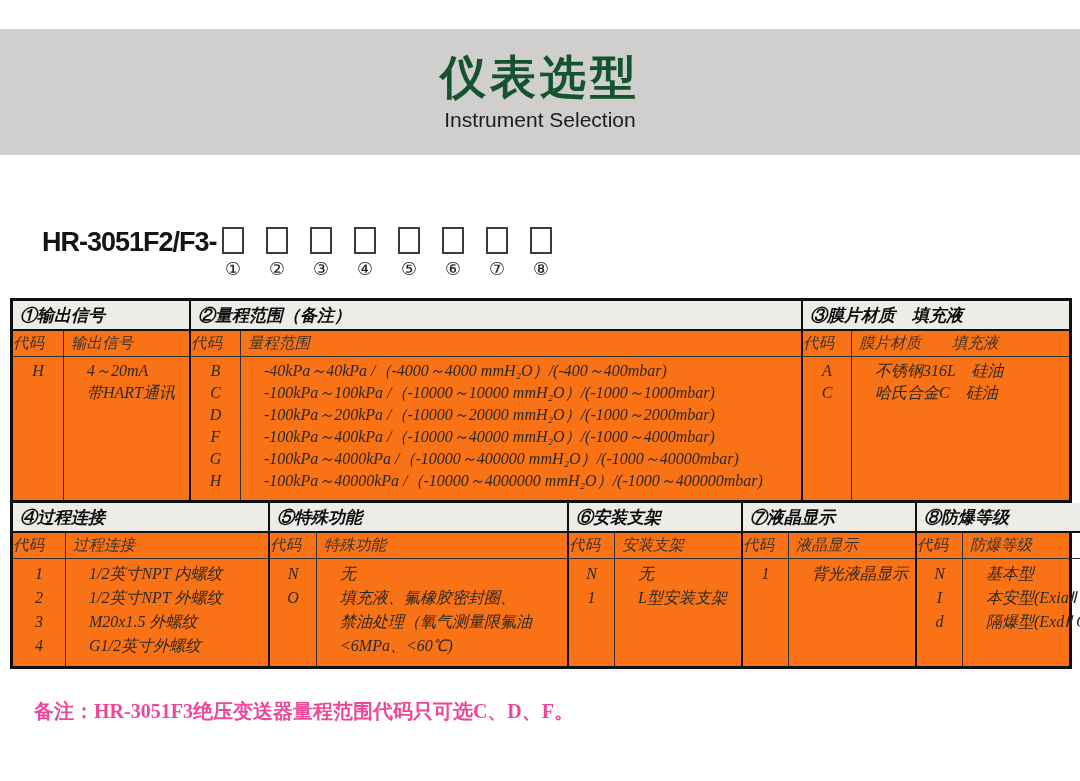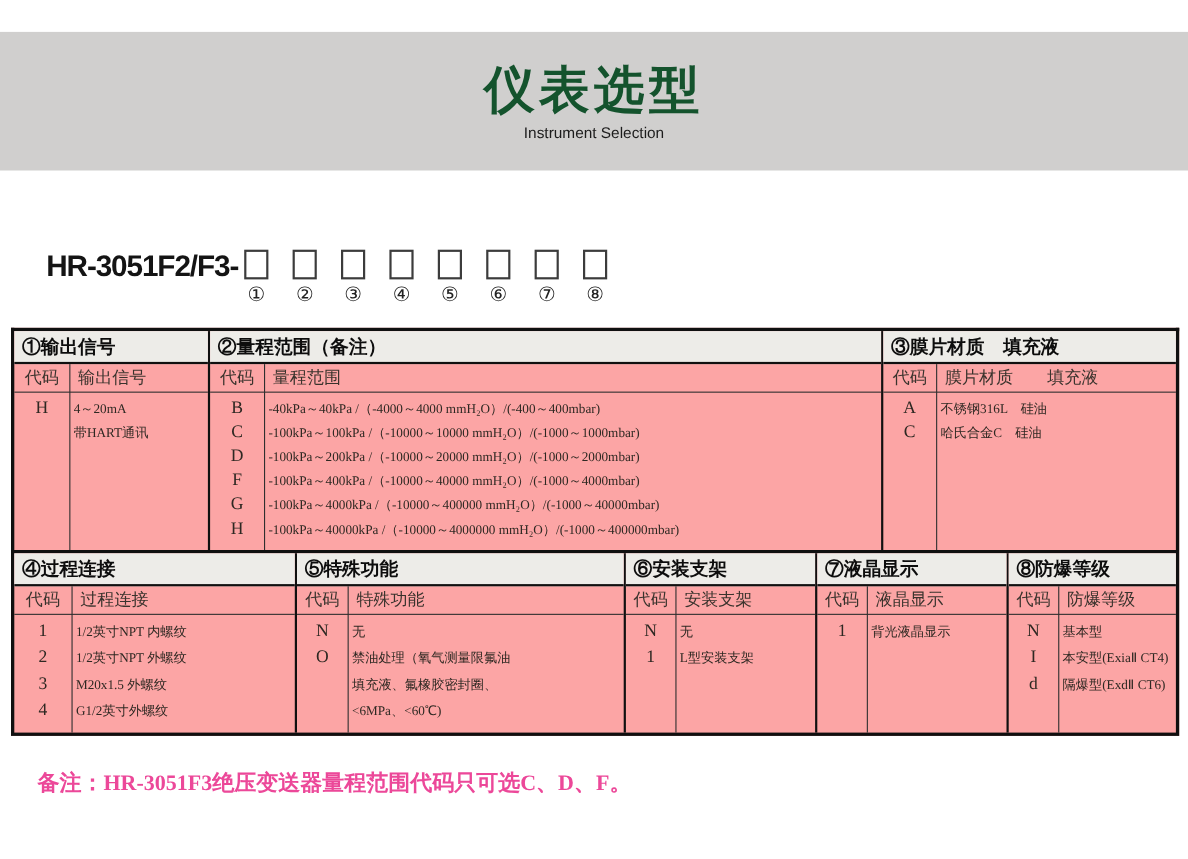--- a/index.html
+++ b/index.html
@@ -11,67 +11,67 @@
   .banner{
     position:absolute; top:29px; left:0; width:1080px; height:126px;
     background:var(--banner-bg,#d0cfce);
     display:flex; flex-direction:column; align-items:center; justify-content:center;
   }
   .banner-title{
     font-family:"Liberation Sans", sans-serif; font-weight:bold;
     font-size:46px; letter-spacing:4px; line-height:1; color:#14532d;
   }
   .banner-subtitle{
-    font-family:"Liberation Sans", sans-serif; font-size:14px;
+    font-family:"Liberation Sans", sans-serif; font-size:21px;
     color:#1c1c1c; margin-top:9px; line-height:1;
   }
   
   .model{ position:absolute; top:227px; left:18px; display:flex; align-items:flex-start;margin-left:24px; }
   .model-prefix{
     font-family:"Liberation Sans", sans-serif; font-size:27px; font-weight:600;
     letter-spacing:-1px; line-height:30px; color:#141414; margin-right:5px; white-space:nowrap;
   }
   .slots{ display:flex; gap:21px; }
   .slot{ display:flex; flex-direction:column; align-items:center; width:23px; }
   .box{ width:22px; height:27px; box-sizing:border-box; border:2px solid #3c3c3c; background:#fff; }
   .num{ margin-top:6px; font-size:18px; line-height:1; color:#222;
         font-family:"DejaVu Sans", sans-serif; }
   
   .tables{ position:absolute; top:298px; left:10px; width:1062px; }
-  .tbl{ display:flex; box-sizing:border-box; border:3px solid var(--border-c,#101010); background:#fca5a5; }
+  .tbl{ display:flex; box-sizing:border-box; border:3px solid var(--border-c,#101010); background:#f97316;font-style:italic; }
   .tbl1{ border-bottom:none; }
   .sec{ position:relative; box-sizing:border-box; border-right:2.5px solid var(--border-c,#101010); flex:0 0 auto; }
   .sec:last-child{ border-right:none; flex:1 1 auto; }
   
   .sec::after{
     content:""; position:absolute; left:var(--code-w); top:30px; bottom:0;
     width:1px; background:#2f2f2f;
   }
   .sec-header{
     height:30px; box-sizing:border-box; background:var(--header-bg,#edece8);
     border-bottom:2.5px solid var(--border-c,#101010);
     display:flex; align-items:center; padding-left:7px;
     font-family:"Liberation Sans", sans-serif; font-weight:bold; font-size:17px;
     color:#0d0d0d; white-space:pre;
   }
   .sub-header{
     display:grid; grid-template-columns:var(--code-w) 1fr;
     height:26px; box-sizing:border-box; border-bottom:1px solid #2f2f2f;
     align-items:center; font-size:15.5px; color:#3a332d;
   }
-  .code-h{ text-align:center; }
+  .code-h{ }
   .name-h{ padding-left:8px; white-space:pre; }
   .sec-body{
     display:grid; grid-template-columns:var(--code-w) 1fr;
     align-content:start; padding-top:3px; box-sizing:border-box;
   }
   .tbl1 .sec-body{ height:143px; }
   .tbl2 .sec-body{ height:107px; }
   .cell-code{ text-align:center; align-self:start; font-size:16px; }
-  .cell-lines{ padding-left:4px; font-size:12px; white-space:pre; }
+  .cell-lines{ padding-left:24px; font-size:16px; white-space:pre; }
   .tbl1 .cell-code, .tbl1 .line{ line-height:22px; }
   .tbl2 .cell-code, .tbl2 .line{ line-height:24px; }
   
   .note{
     position:absolute; top:698px; left:18px;
     font-family:"Liberation Serif", serif; font-weight:bold;
     font-size:20px; color:#ec4899; white-space:pre;margin-left:16px;
   }
 </style>
 </head>
@@ -197,21 +197,21 @@
     <div class="sec" style="width:299px; --code-w:46px">
       <div class="sec-header">⑤特殊功能</div>
       <div class="sub-header">
         <div class="code-h">代码</div>
         <div class="name-h">特殊功能</div>
       </div>
       <div class="sec-body">
           <div class="cell-code">N</div>
           <div class="cell-lines"><div class="line">无</div></div>
           <div class="cell-code">O</div>
-          <div class="cell-lines"><div class="line">禁油处理（氧气测量限氟油</div><div class="line">填充液、氟橡胶密封圈、</div><div class="line">&lt;6MPa、&lt;60℃)</div></div>
+          <div class="cell-lines"><div class="line">填充液、氟橡胶密封圈、</div><div class="line">禁油处理（氧气测量限氟油</div><div class="line">&lt;6MPa、&lt;60℃)</div></div>
         </div>
     </div>
 
     <div class="sec" style="width:174px; --code-w:45px">
       <div class="sec-header">⑥安装支架</div>
       <div class="sub-header">
         <div class="code-h">代码</div>
         <div class="name-h">安装支架</div>
       </div>
       <div class="sec-body">

